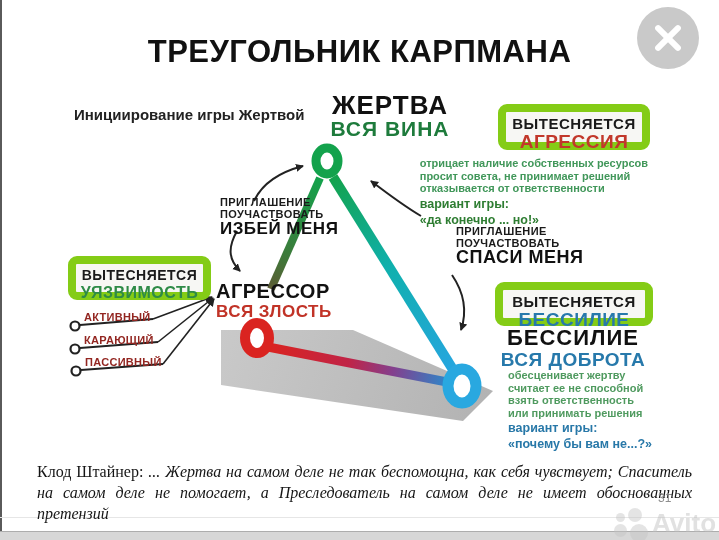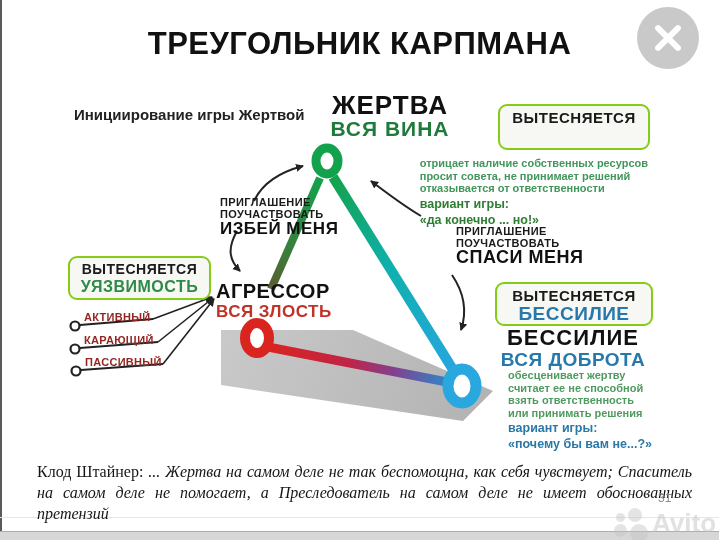--- a/index.html
+++ b/index.html
@@ -9,28 +9,28 @@
   
   .left-border{left:0;top:0;width:2px;height:531px;background:#5a5a5a;}
   .faint-line{left:0;top:517px;width:719px;height:1px;background:#e6e6e6;}
   .bottom-strip{left:0;top:531px;width:719px;height:9px;background:#d7d7d7;border-top:1px solid #adadad;}
   
   .close-btn{left:637px;top:7px;width:62px;height:62px;border-radius:50%;background:#c9c9c9;cursor:pointer;}
   .xbar{position:absolute;left:14px;top:28px;width:34px;height:6px;background:#fff;border-radius:3px;}
   .x1{transform:rotate(45deg);}
   .x2{transform:rotate(-45deg);}
   
-  .title{left:0;right:0;top:26px;text-align:center;font-size:31px;font-weight:800;color:#111;letter-spacing:0.5px;margin:0;}
+  .title{left:0;right:0;top:26px;text-align:center;font-size:31px;font-weight:800;color:#111;letter-spacing:0.5px;margin:8px;}
   
   .init-label{left:74px;top:106px;font-size:15px;font-weight:700;color:#222;}
   .vertex-title{text-align:center;}
   .victim-block{left:300px;top:92px;width:180px;}
   .victim-name{font-size:26px;font-weight:900;color:#111;letter-spacing:1px;line-height:26px;}
   .victim-sub{font-size:21px;font-weight:900;color:#1e7b3c;letter-spacing:1px;line-height:22px;}
-  .tagbox{border:2px solid #84cc16;border-radius:9px;background:#f7f7f4;text-align:center;padding-top:3px;box-sizing:border-box;}
+  .tagbox{border:8px solid #84cc16;border-radius:9px;background:#f7f7f4;text-align:center;padding-top:3px;box-sizing:border-box;}
   .tag1{font-size:15px;font-weight:800;color:#1a1a1a;letter-spacing:0.5px;line-height:17px;}
   .box-aggr{left:498px;top:104px;width:152px;height:46px;}
   .box-aggr .tag2{font-size:19px;font-weight:900;color:#c2382b;letter-spacing:0.5px;line-height:20px;}
   .box-vuln{left:68px;top:256px;width:143px;height:44px;}
   .box-vuln .tag2{font-size:16px;font-weight:900;color:#2e8b47;letter-spacing:0.5px;line-height:18px;}
   .box-pow{left:495px;top:282px;width:158px;height:44px;}
   .box-pow .tag2{font-size:19px;font-weight:900;color:#2779ab;letter-spacing:0.5px;line-height:20px;}
   .traits{font-size:11px;font-weight:700;line-height:12.5px;}
   .traits-victim{right:71px;top:157px;color:#41975a;}
   .traits-rescuer{right:67px;top:369px;color:#4f9a5f;}
@@ -146,20 +146,21 @@
 
   <div class="abs victim-block vertex-title">
     <div class="victim-name">ЖЕРТВА</div>
     <div class="victim-sub">ВСЯ ВИНА</div>
   </div>
 
   <div class="abs init-label">Инициирование игры Жертвой</div>
 
   <div class="abs tagbox box-aggr">
     <div class="tag1">ВЫТЕСНЯЕТСЯ</div>
+    <div class="tag2">АГРЕССИЯ</div>
   </div>
 
   <div class="abs traits traits-victim">
     <div>отрицает наличие собственных ресурсов</div>
     <div>просит совета, не принимает решений</div>
     <div>отказывается от ответственности</div>
     <div class="game-line game-green">вариант игры:</div>
     <div class="game-line game-green">«да конечно ... но!»</div>
   </div>
 

